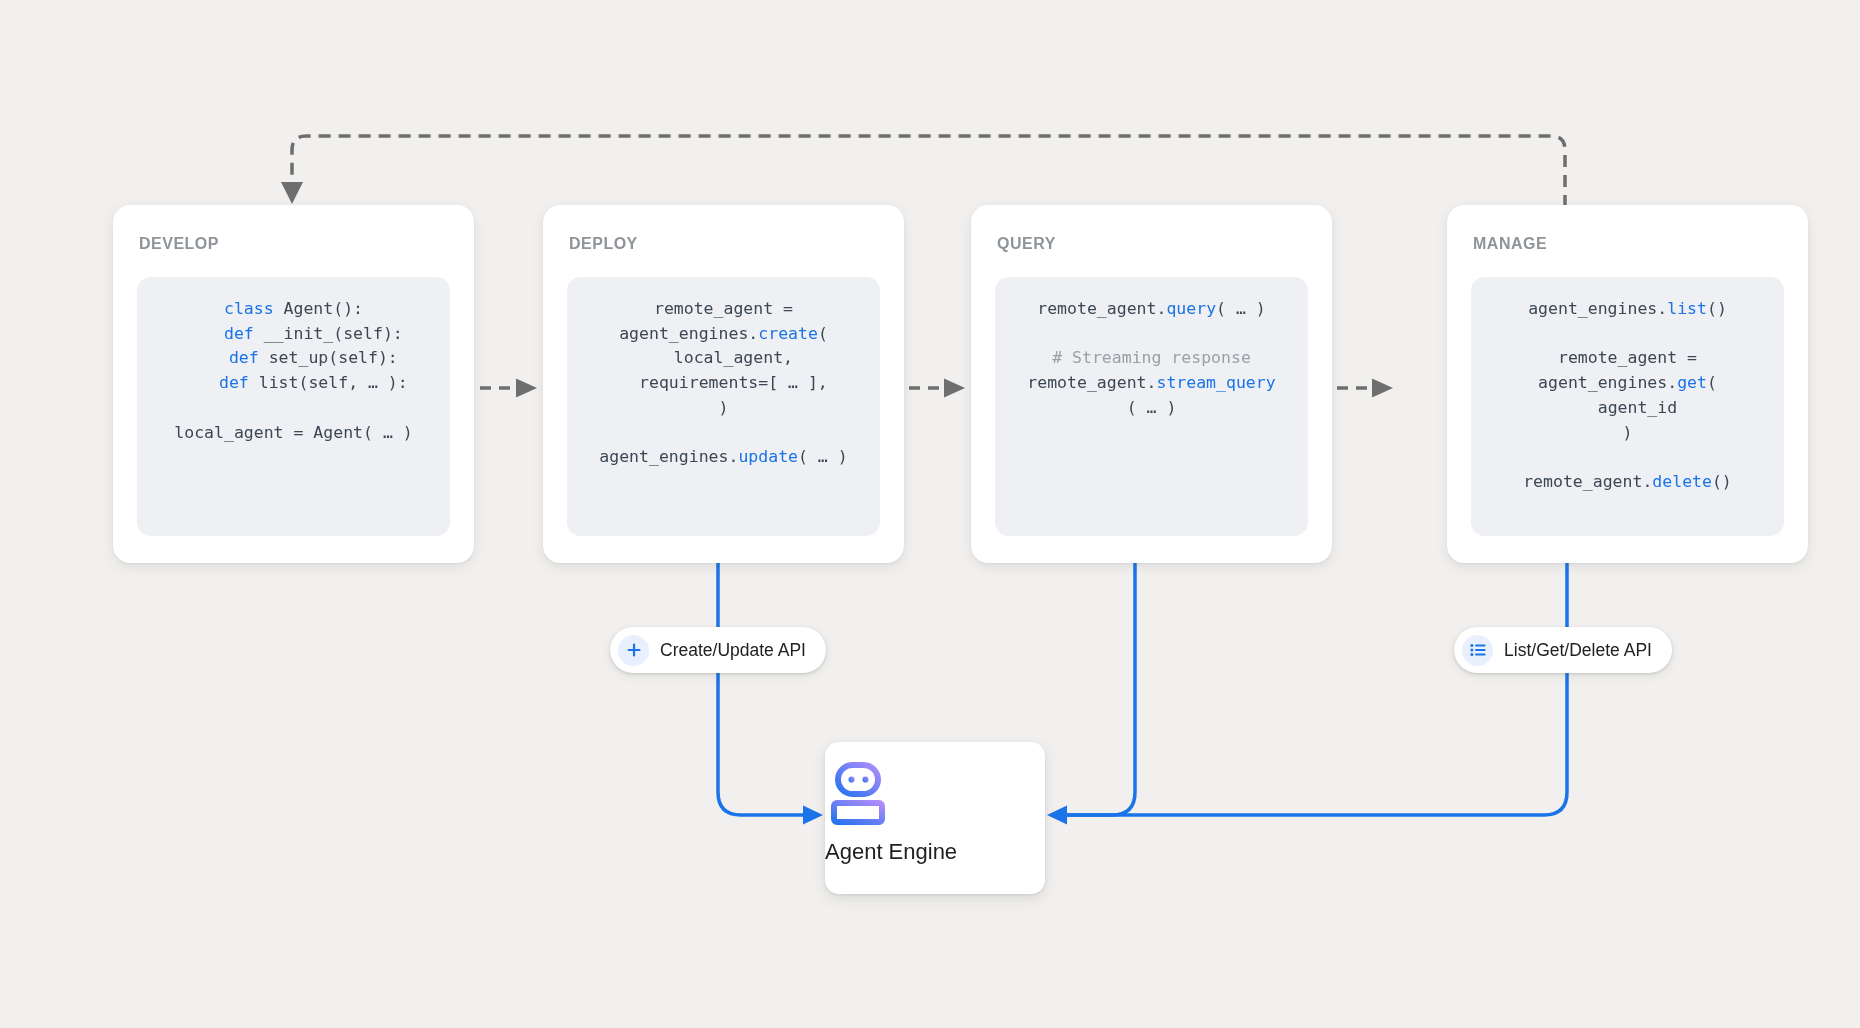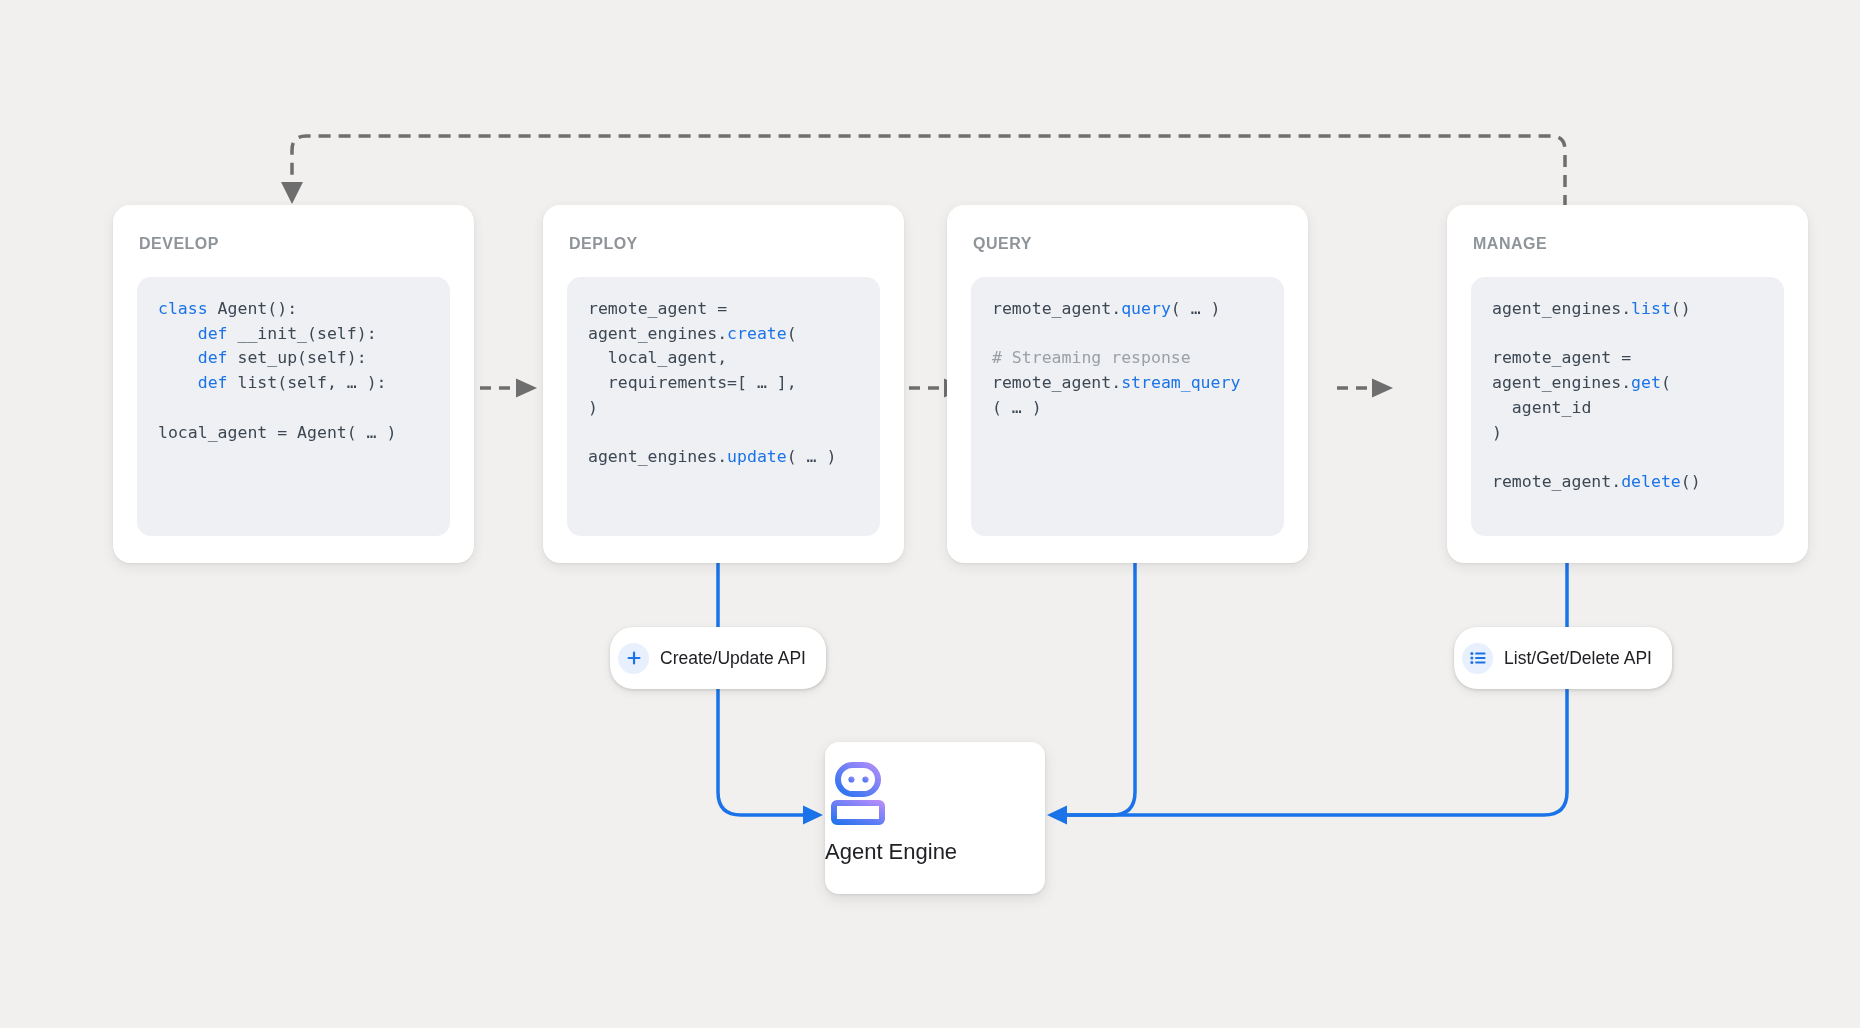--- a/index.html
+++ b/index.html
@@ -10,35 +10,35 @@
 
   
   #connectors { position:absolute; left:0; top:0; width:1860px; height:1028px; z-index:1; pointer-events:none; }
 
   
   .card { position:absolute; top:205px; width:361px; height:358px; background:#ffffff;
           border-radius:17px; z-index:2;
           box-shadow:0 1px 2px rgba(60,64,67,.08), 0 4px 12px rgba(60,64,67,.10); }
   #card-develop { left:113px; }
   #card-deploy  { left:543px; }
-  #card-query   { left:947px; }
+  #card-query   { left:971px; }
   #card-manage  { left:1399px;margin-left:48px; }
 
   .card-title { position:absolute; left:26px; top:30px; font-size:16px; font-weight:700;
                 letter-spacing:.5px; color:#8f9499; }
 
   .code-block { position:absolute; left:24px; right:24px; top:72px; bottom:27px;
                 background:#eef0f3; border-radius:14px; padding:20px 21px; overflow:hidden; }
   .code-line { white-space:pre; font-family:"DejaVu Sans Mono", monospace;
-               font-size:16.5px; line-height:24.7px; color:#3c4753; }
+               font-size:16.5px; line-height:24.7px; color:#3c4753;text-align:center; }
   .seg-k, .seg-f { color:#1a73e8; }
   .seg-c { color:#9aa0a6; }
 
   
-  .pill { position:absolute; top:627px; height:62px; border-radius:23px; background:#ffffff;
+  .pill { position:absolute; top:627px; height:46px; border-radius:23px; background:#ffffff;
           display:flex; align-items:center; gap:11px; padding:0 20px 0 8px; z-index:3;
           transform:translateX(-50%);
           box-shadow:0 1px 3px rgba(60,64,67,.18), 0 3px 8px rgba(60,64,67,.10);text-align:center; }
   #pill-create { left:718px; }
   #pill-unary  { left:1140px; }
   #pill-list   { left:1563px; }
   .pill-icon-circle { width:31px; height:31px; border-radius:50%; background:#e8f0fe;
                       display:flex; align-items:center; justify-content:center; flex:0 0 auto; }
   .pill-label { font-size:17.5px; font-weight:500; color:#202124; white-space:nowrap; }
 

